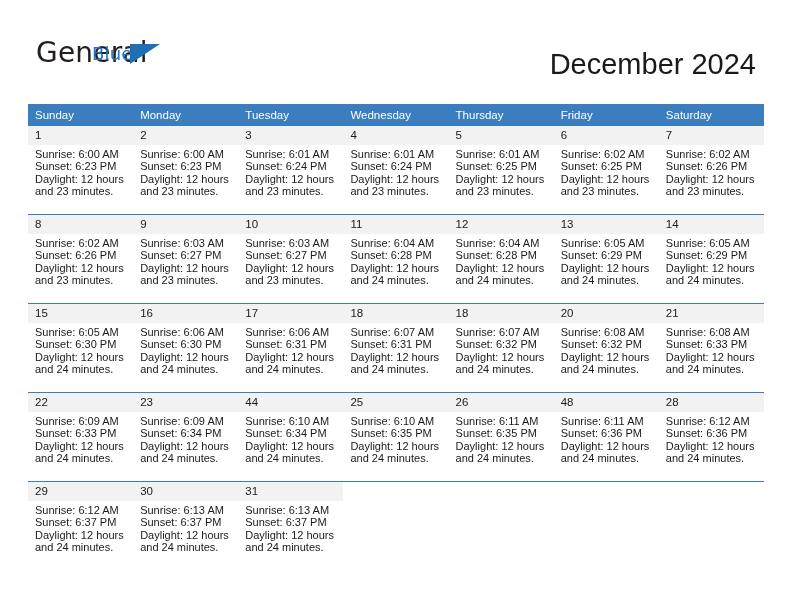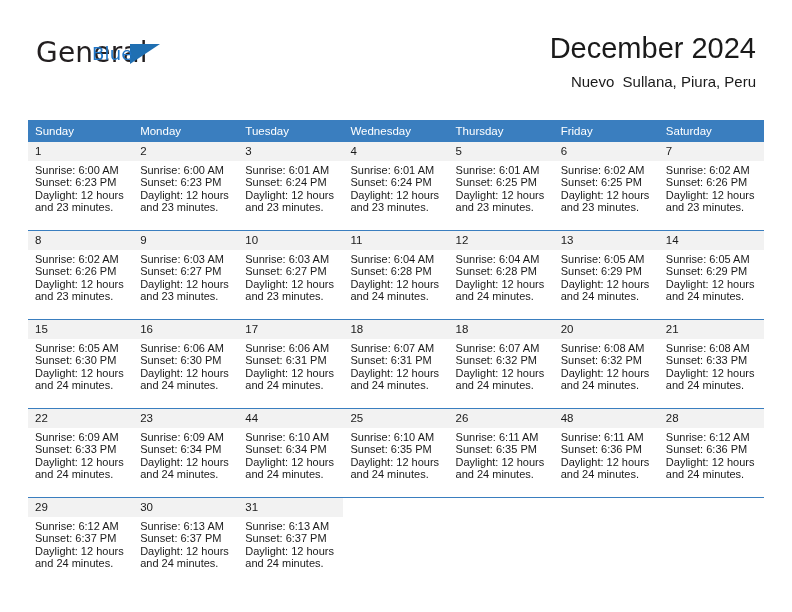--- a/index.html
+++ b/index.html
@@ -62,21 +62,21 @@
     top: 8px;
     width: 0;
     height: 0;
     border-left: 30px solid #1f6fb2;
     border-bottom: 20px solid transparent;
   }
 
   .title-block {
     position: absolute;
     right: 36px;
-    top: 30px;
+    top: 46px;
     text-align: right;
     width: 460px;
   }
   .cal-title {
     font-size: 29px;
     color: #1a1a1a;
     line-height: 36px;
     white-space: pre;
   }
   .cal-subtitle {
@@ -84,21 +84,21 @@
     color: #1a1a1a;
     line-height: 22px;
     margin-top: 5px;
     white-space: pre;
   }
 
   
   .calendar {
     position: absolute;
     left: 28px;
-    top: 120px;
+    top: 104px;
     width: 736px;
     border-collapse: collapse;
     table-layout: fixed;
   }
   .calendar th {
     background: #3a7ebf;
     color: #ffffff;
     font-weight: normal;
     font-size: 11.5px;
     text-align: left;
@@ -157,21 +157,20 @@
   <div class="header">
 
     <div class="brand">
       <span class="brand-general">General</span>
       <span class="brand-triangle"></span>
       <span class="brand-blue">Blue</span>
     </div>
 
     <div class="title-block">
       <div class="cal-title">December 2024</div>
-      <div class="cal-subtitle">Nuevo  Sullana, Piura, Peru</div>
     </div>
 
   </div>
 
   <table class="calendar">
     <thead>
       <tr>
         <th>Sunday</th>
         <th>Monday</th>
         <th>Tuesday</th>

